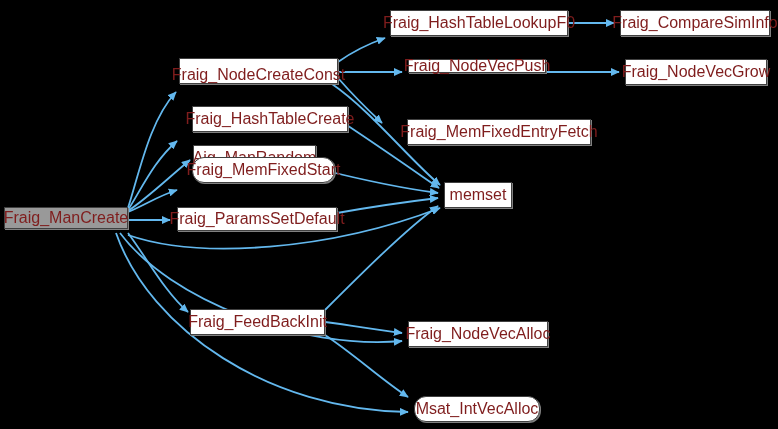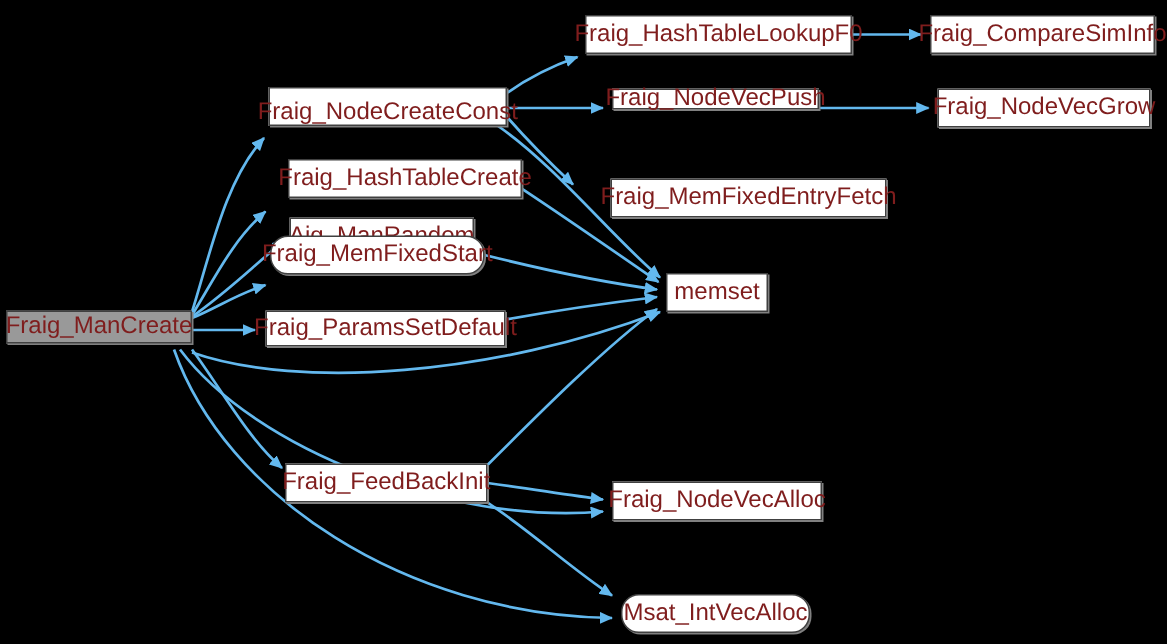--- a/index.html
+++ b/index.html
@@ -51,21 +51,21 @@
       </div>
       <div class="node" style="left: 193px; top: 145px; width: 123px; height: 26px;">
         <span>Aig_ManRandom</span>
       </div>
       <div class="node" style="left: 179px; top: 58px; width: 159px; height: 26px; align-items: flex-end;">
         <span>Fraig_NodeCreateConst</span>
       </div>
       <div class="node" style="left: 192px; top: 106px; width: 156px; height: 26px;">
         <span>Fraig_HashTableCreate</span>
       </div>
-      <div class="node" style="left: 180px; top: 157px; width: 143px; height: 26px; border-radius: 12px;">
+      <div class="node" style="left: 192px; top: 157px; width: 143px; height: 26px; border-radius: 12px;">
         <span>Fraig_MemFixedStart</span>
       </div>
       <div class="node" style="left: 177px; top: 207px; width: 160px; height: 24px;">
         <span>Fraig_ParamsSetDefault</span>
       </div>
       <div class="node" style="left: 190px; top: 309px; width: 135px; height: 26px;">
         <span>Fraig_FeedBackInit</span>
       </div>
       <div class="node" style="left: 390px; top: 10px; width: 178px; height: 26px;">
         <span>Fraig_HashTableLookupF0</span>

